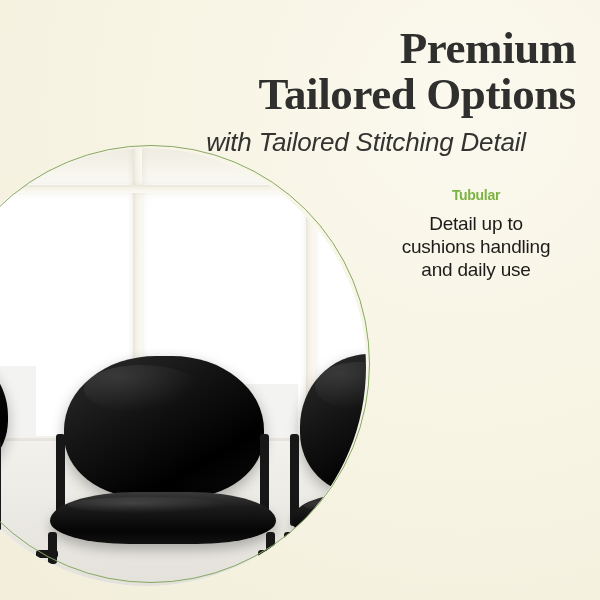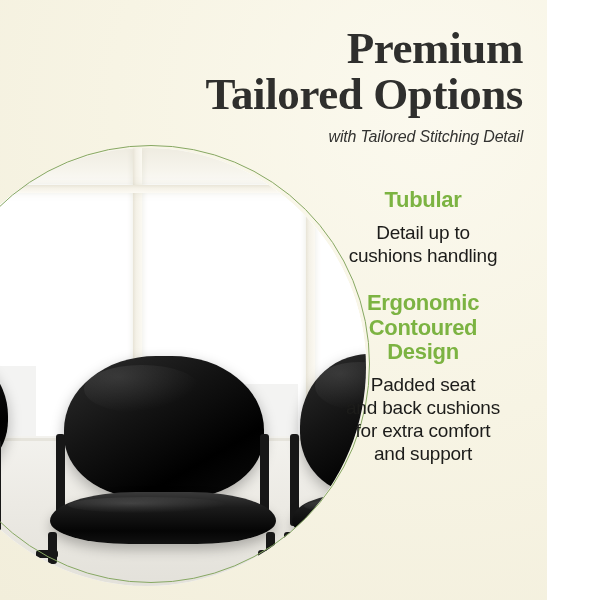--- a/index.html
+++ b/index.html
@@ -8,21 +8,21 @@
   }
   body {
     width: 600px;
     height: 600px;
     overflow: hidden;
     font-family: "Liberation Sans", sans-serif;
   }
 
   #page {
     position: relative;
-    width: 547px;
+    width: 600px;
     height: 600px;
     background: #f7f4e4;
     overflow: hidden;
   }
 
   
   #bg-wash {
     position: absolute;
     inset: 0;
     background:
@@ -161,39 +161,40 @@
     font-weight: bold;
     font-size: 45px;
     line-height: 1.02;
     color: #2f2f2d;
     letter-spacing: -0.4px;
   }
   #subtitle {
     margin: 10px 0 0 0;
     font-family: "Liberation Sans", sans-serif;
     font-style: italic;
-    font-size: 16px;
+    font-size: 26px;
     line-height: 1.1;
     color: #333331;
     letter-spacing: -0.2px;
+    text-align: center;
   }
 
   #features {
     position: absolute;
     right: 24px;
     top: 188px;
     width: 200px;
     text-align: center;
   }
   .feature { margin-bottom: 24px; }
   .feature-title {
     margin: 0;
     font-family: "Liberation Sans", sans-serif;
     font-weight: bold;
-    font-size: 22px;
+    font-size: 14px;
     line-height: 1.12;
     color: #7cb342;
     letter-spacing: -0.3px;
   }
   .feature-body {
     margin: 8px 0 0 0;
     font-family: "Liberation Sans", sans-serif;
     font-size: 19px;
     line-height: 1.22;
     color: #1c1c1a;
@@ -265,32 +266,20 @@
 
   <div id="features">
 
     <div class="feature">
       <h2 class="feature-title">
         <span>Tubular</span><br>
       </h2>
       <p class="feature-body">
         <span>Detail up to</span><br>
         <span>cushions handling</span><br>
+        <span>and daily use</span>
       </p>
     </div>
 
-    <div class="feature">
-      <h2 class="feature-title">
-        <span>Ergonomic</span><br>
-        <span>Contoured</span><br>
-        <span>Design</span>
-      </h2>
-      <p class="feature-body">
-        <span>Padded seat</span><br>
-        <span>and back cushions</span><br>
-        <span>for extra comfort</span><br>
-        <span>and support</span>
-      </p>
-    </div>
 
   </div>
 
 </div>
 
 </body></html>

